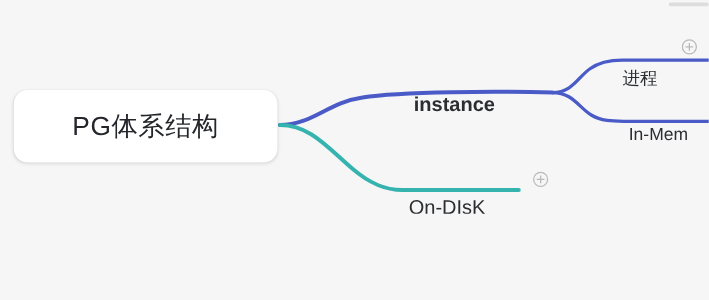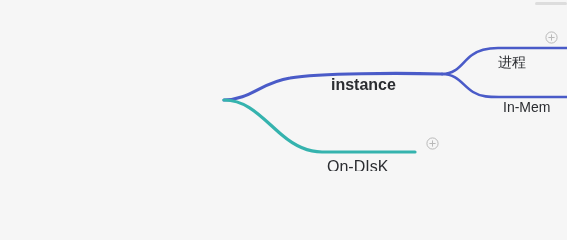--- a/index.html
+++ b/index.html
@@ -115,20 +115,23 @@
 
     <path d="M 224 100 C 250 100, 262 82, 290 78 C 320 73, 400 73, 442 74" fill="none" stroke="#4a5bc8" stroke-width="3.2" stroke-linecap="round"></path>
 
     <path d="M 442 74 C 458 74, 462 62, 472 55 C 480 49, 489 48, 498 48 L 567 48" fill="none" stroke="#4a5bc8" stroke-width="2.6" stroke-linecap="round"></path>
 
     <path d="M 442 74 C 458 74, 463 86, 473 92 C 481 97, 490 97, 499 97 L 567 97" fill="none" stroke="#4a5bc8" stroke-width="2.6" stroke-linecap="round"></path>
 
     <path d="M 224 100 C 248 100, 262 118, 282 135 C 296 147, 308 152, 322 152 L 415 152" fill="none" stroke="#35b3ae" stroke-width="3.2" stroke-linecap="round"></path>
   </svg>
 
+  <div id="root-node">
+    <span class="root-label">PG体系结构</span>
+  </div>
 
   <div class="node-label" id="label-instance">instance</div>
 
   <div class="node-label" id="label-jincheng">进程</div>
 
   <div class="add-icon" id="add-jincheng">
     <svg viewBox="0 0 13 13" xmlns="http://www.w3.org/2000/svg">
       <circle cx="6.5" cy="6.5" r="5.6" fill="none" stroke="#b9b9b9" stroke-width="1"></circle>
       <line x1="6.5" y1="3.4" x2="6.5" y2="9.6" stroke="#b9b9b9" stroke-width="1"></line>
       <line x1="3.4" y1="6.5" x2="9.6" y2="6.5" stroke="#b9b9b9" stroke-width="1"></line>

